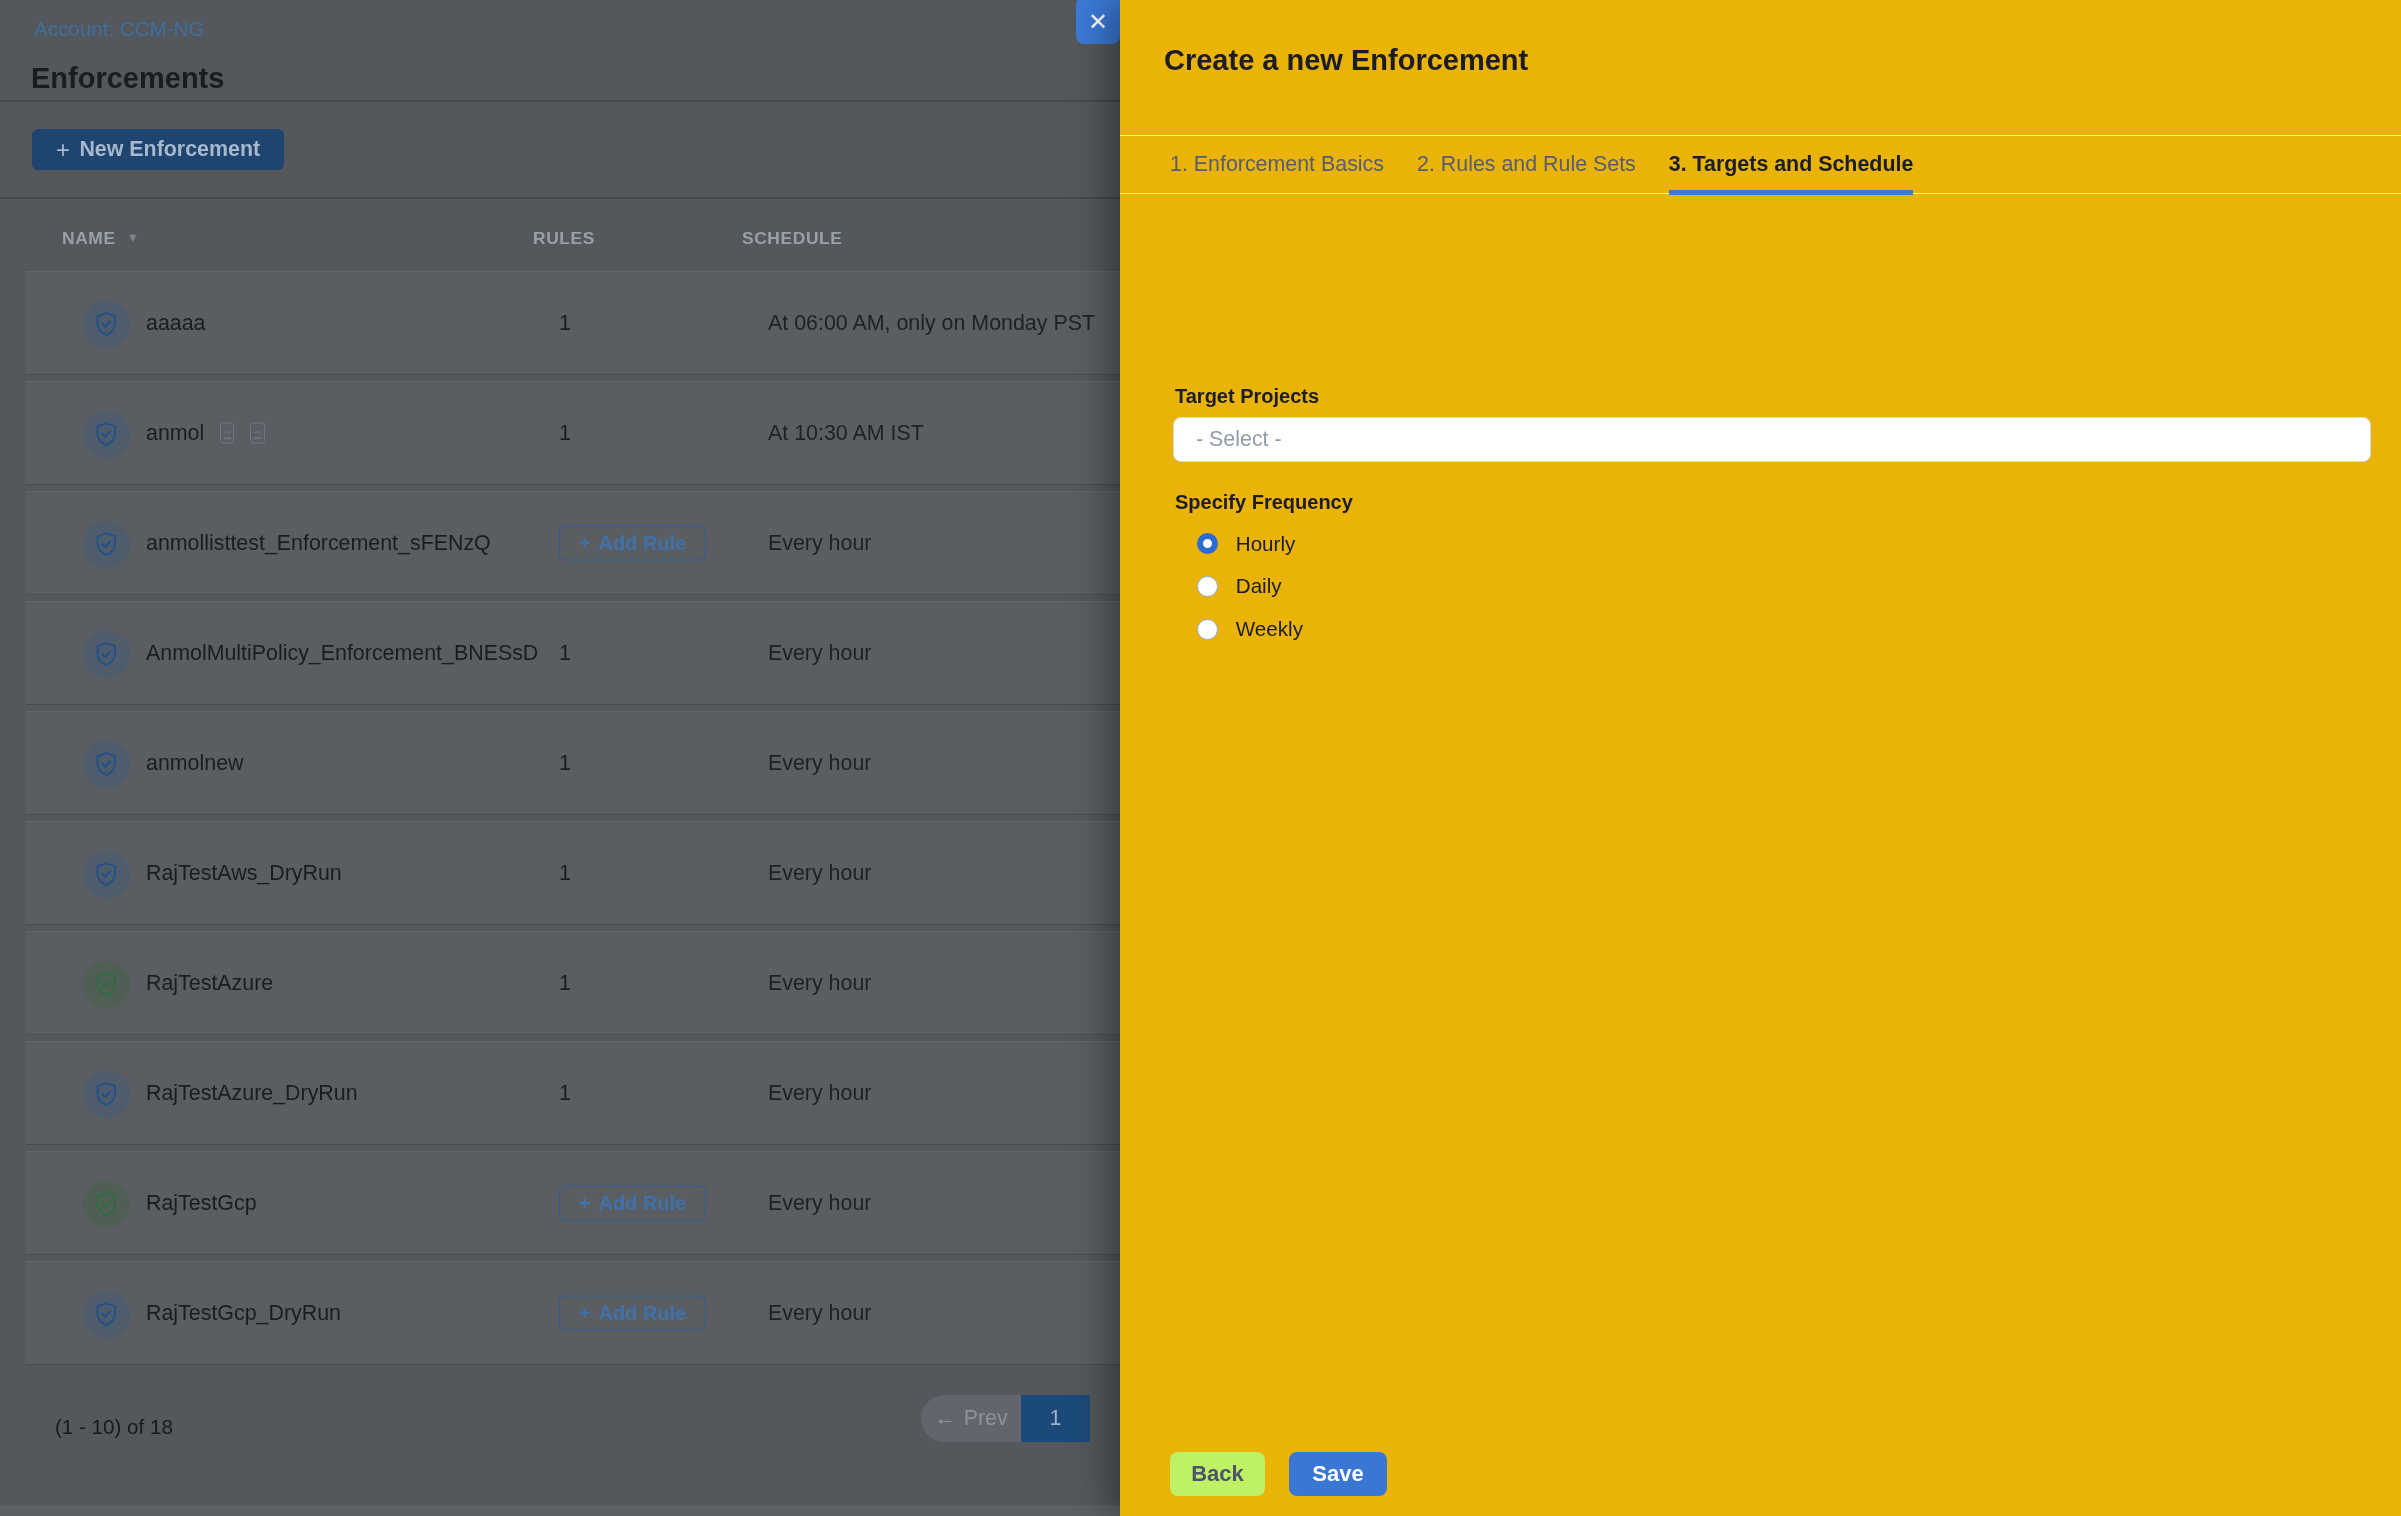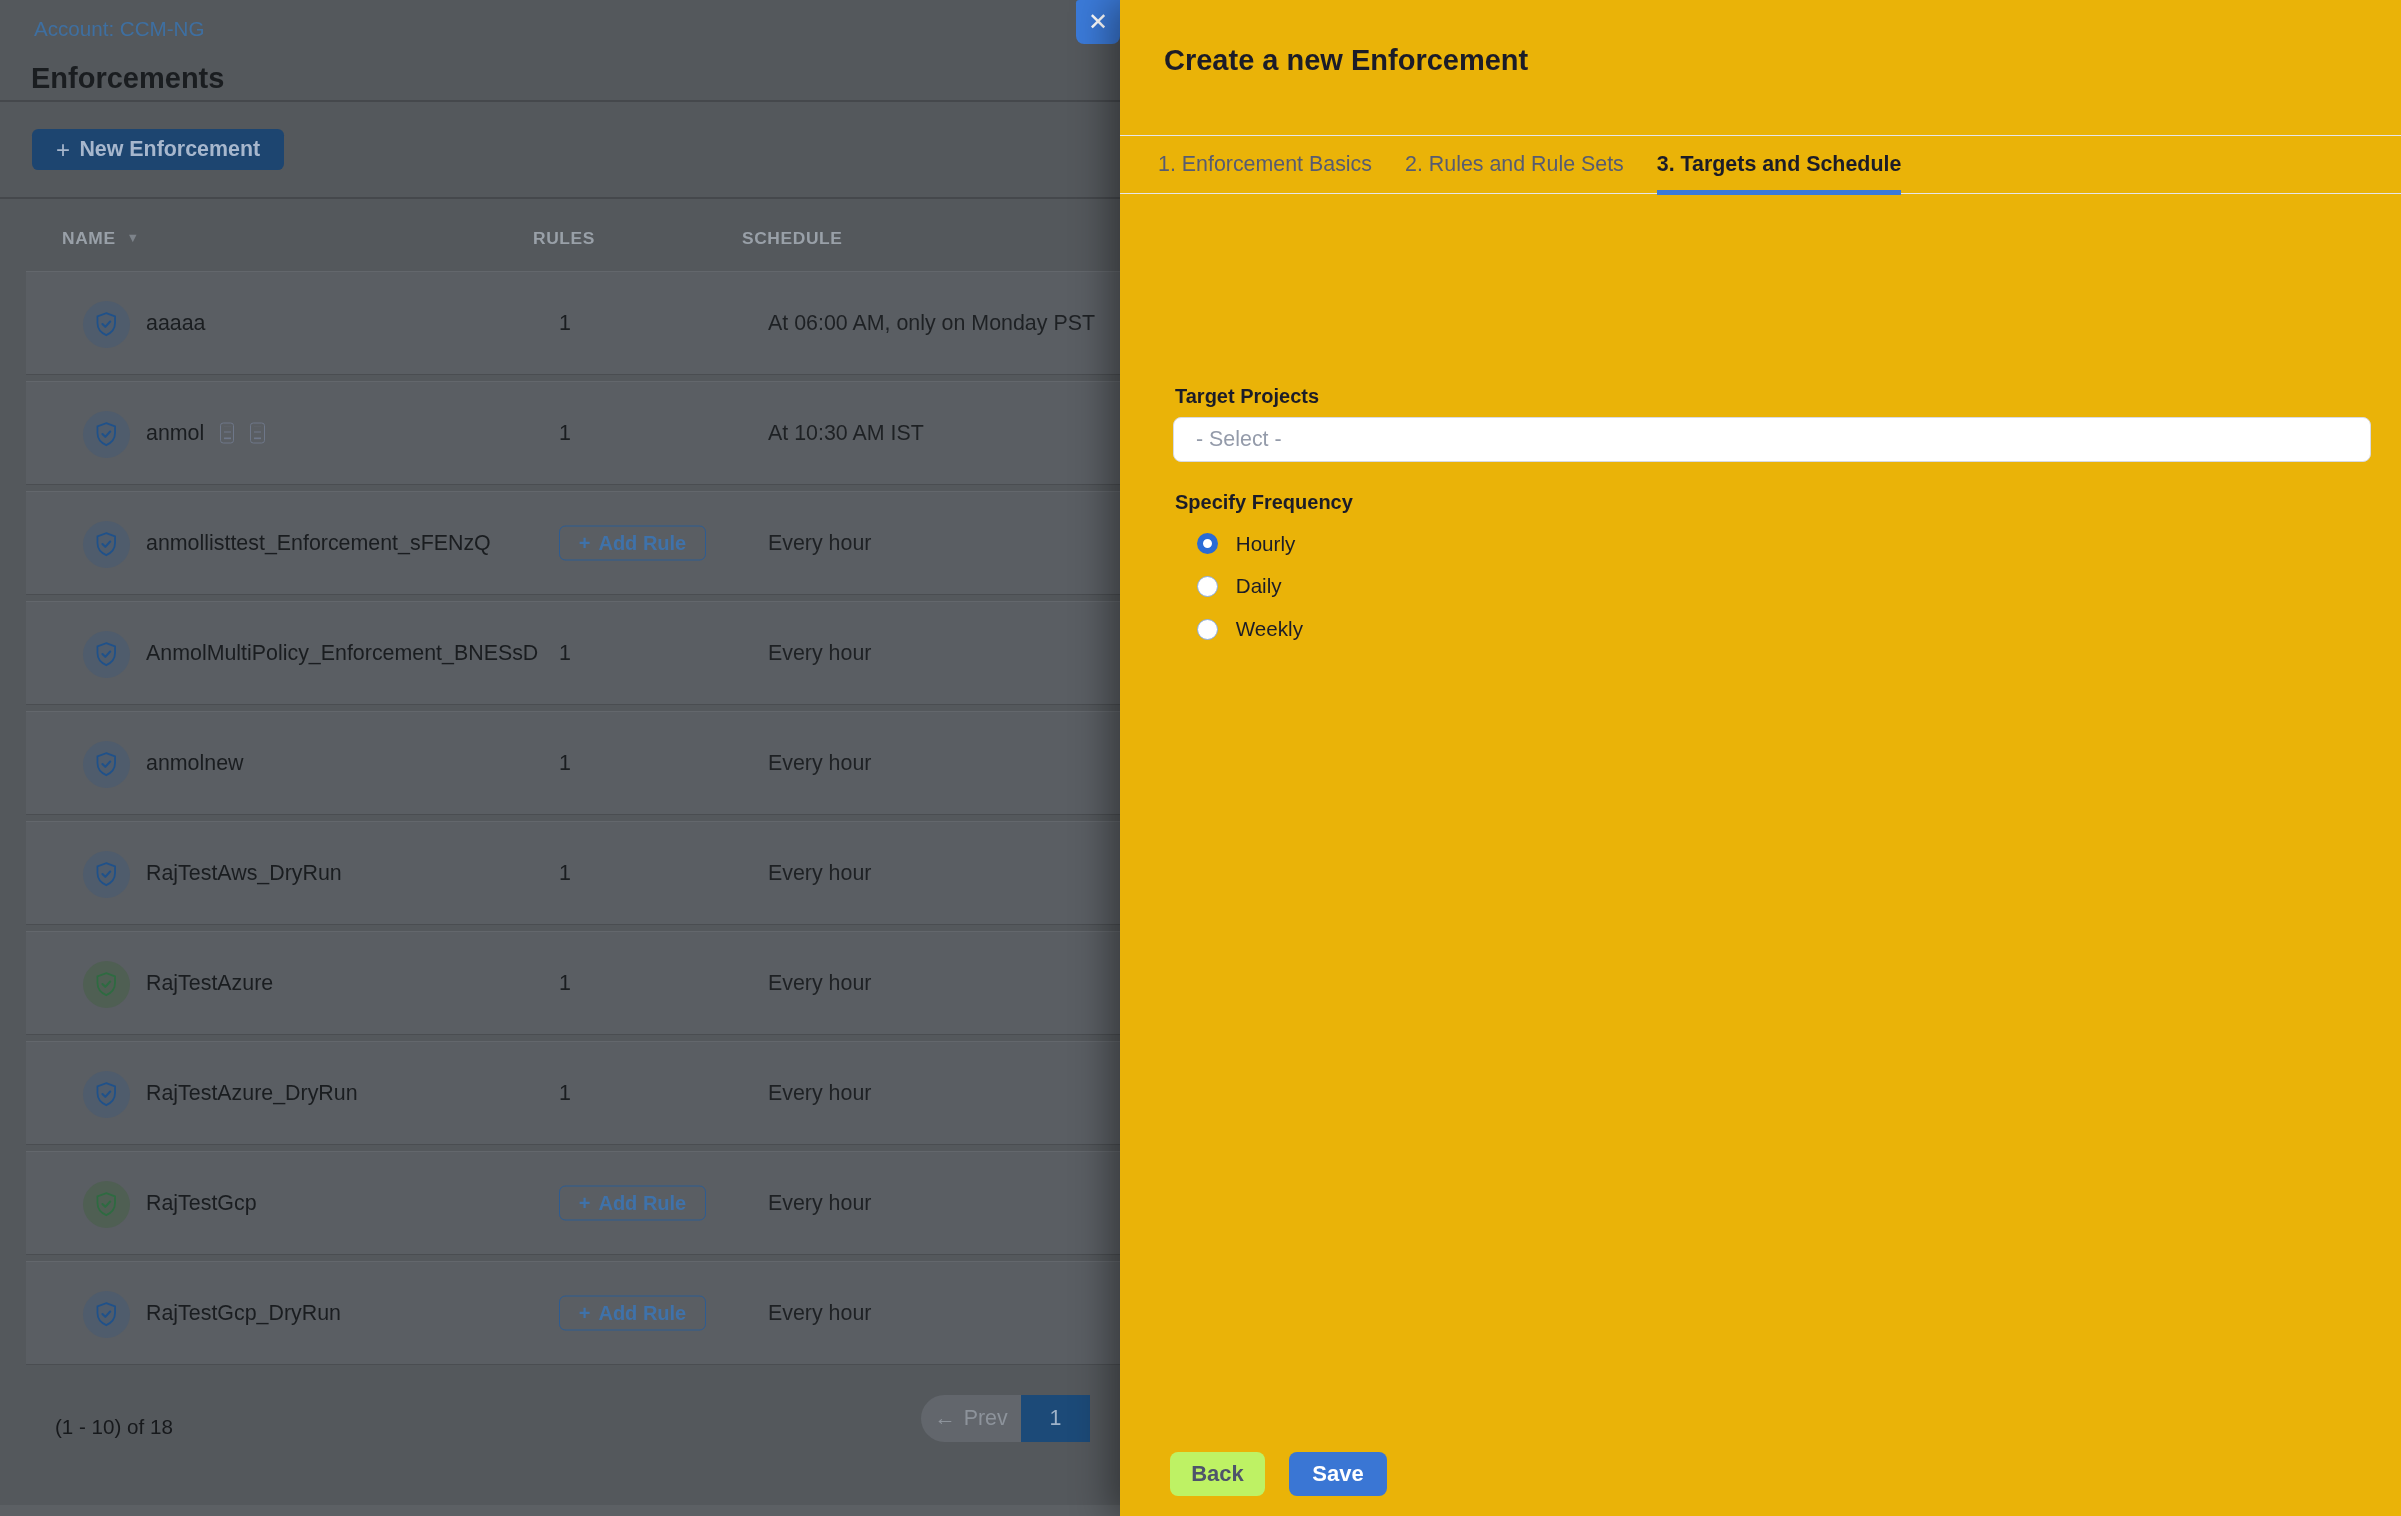--- a/index.html
+++ b/index.html
@@ -60,21 +60,21 @@
   
   .drawer { position:absolute; left:1120px; top:0; width:1281px; height:1517px; background:#eab308;
             box-shadow:-11px 0 35px rgba(0,0,0,.38); }
   .close-btn { position:absolute; left:1076px; top:0; width:44px; height:44px; background:var(--accent,#3b7ad8);
                border:none; border-radius:3.2px 0 8px 8px; color:#ffffff; font-size:24px; cursor:pointer;
                display:flex; align-items:center; justify-content:center; font-family:inherit; }
   .drawer-title { position:absolute; left:1164px; top:44px; font-size:29px; font-weight:bold; color:#1b1c28; }
 
   .tabs { position:absolute; left:1120px; top:135px; width:1281px; height:59px;
           border-top:1.6px solid #e6e6eb; border-bottom:1.6px solid #e6e6eb;
-          display:flex; align-items:stretch; padding-left:38px; gap:33px; }
+          display:flex; align-items:stretch; padding-left:50px; gap:33px; }
   .tab { display:flex; align-items:center; font-size:21.4px; color:#575c72; position:relative; cursor:pointer; }
   .tab.active { color:#1b1c28; font-weight:bold; }
   .tab.active::after { content:""; position:absolute; left:0; right:0; bottom:-1.6px; height:4.7px;
                        background:var(--accent,#3b7ad8); }
 
   .info-box { position:absolute; left:1173px; top:256px; width:1198px; height:97px; border-radius:6.3px;
               background:var(--info-bg,#d5f0fa); }
   .toggle { position:absolute; left:22px; top:21.4px; width:38px; height:20.6px; border-radius:10.3px;
             background:#c7cdd9; cursor:pointer; }
   .toggle .knob { position:absolute; left:1.6px; top:1.6px; width:17.4px; height:17.4px; border-radius:50%;

